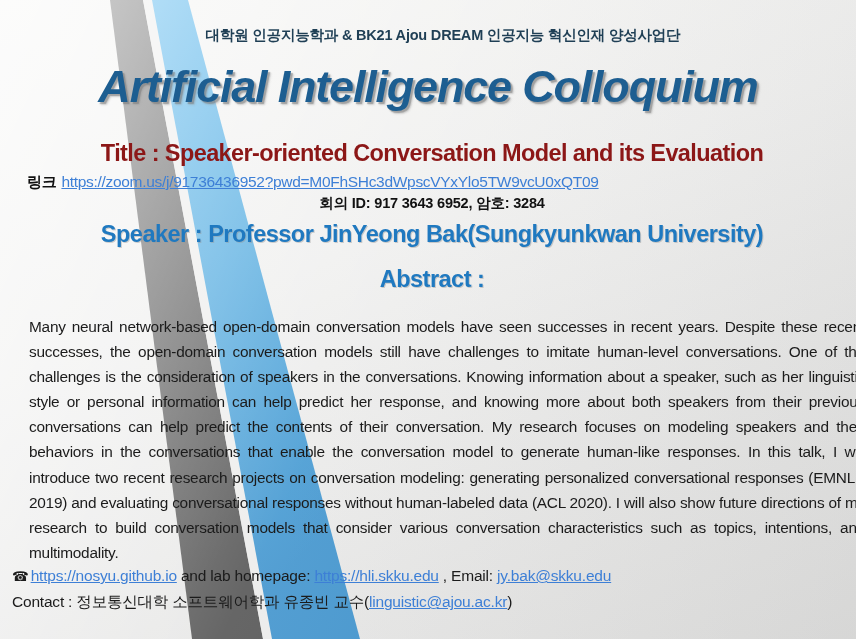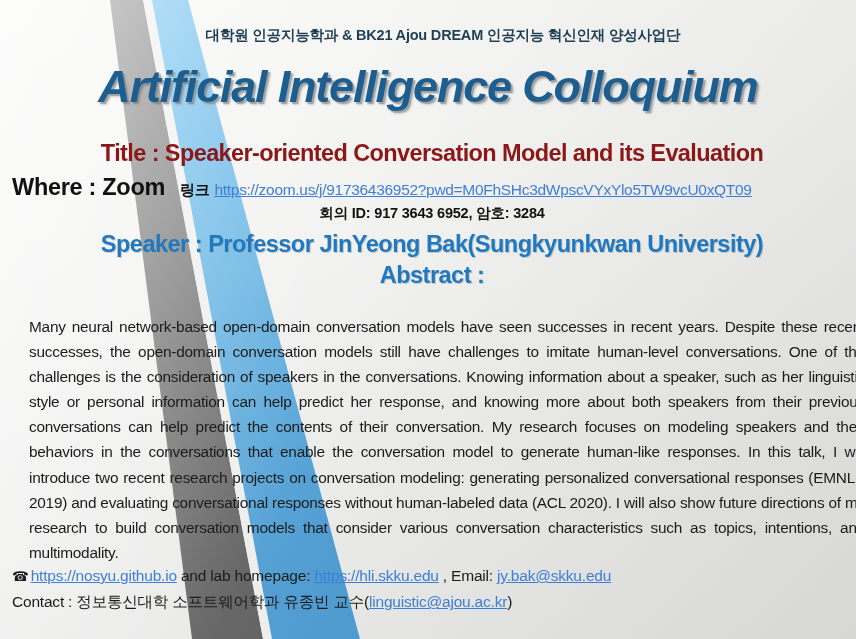--- a/index.html
+++ b/index.html
@@ -136,21 +136,21 @@
     margin-top: 8px;
     font-size: 23.5px;
     font-weight: bold;
     color: #1f79c0;
     letter-spacing: -0.5px;
     line-height: 1.18;
     white-space: nowrap;
     text-shadow: 1px 1px 0 rgba(150,150,150,0.45);
   }
   .row-abstract-head {
-    margin-top: 3px;
+    margin-top: 17px;
     font-size: 23.5px;
     font-weight: bold;
     color: #1f79c0;
     letter-spacing: -0.5px;
     line-height: 1.18;
     text-shadow: 1px 1px 0 rgba(150,150,150,0.45);
   }
 
   .abstract-body {
     position: absolute;
@@ -233,21 +233,20 @@
     <div class="dept-line">대학원 인공지능학과 &amp; BK21 Ajou DREAM 인공지능 혁신인재 양성사업단</div>
 
     <div class="main-title">Artificial Intelligence Colloquium</div>
 
     <div class="info-block">
 
       <div class="row-title">Title : Speaker-oriented Conversation Model and its Evaluation</div>
 
 
       <div class="row-where">
-        <span>Where : Zoom</span>
         <span class="where-link-label">링크</span>
         <span class="zoom-link">https://zoom.us/j/91736436952?pwd=M0FhSHc3dWpscVYxYlo5TW9vcU0xQT09</span>
       </div>
 
       <div class="row-meeting-id">회의 ID: 917 3643 6952, 암호: 3284</div>
 
       <div class="row-speaker">Speaker : Professor JinYeong Bak(Sungkyunkwan University)</div>
 
       <div class="row-abstract-head">Abstract :</div>
 

